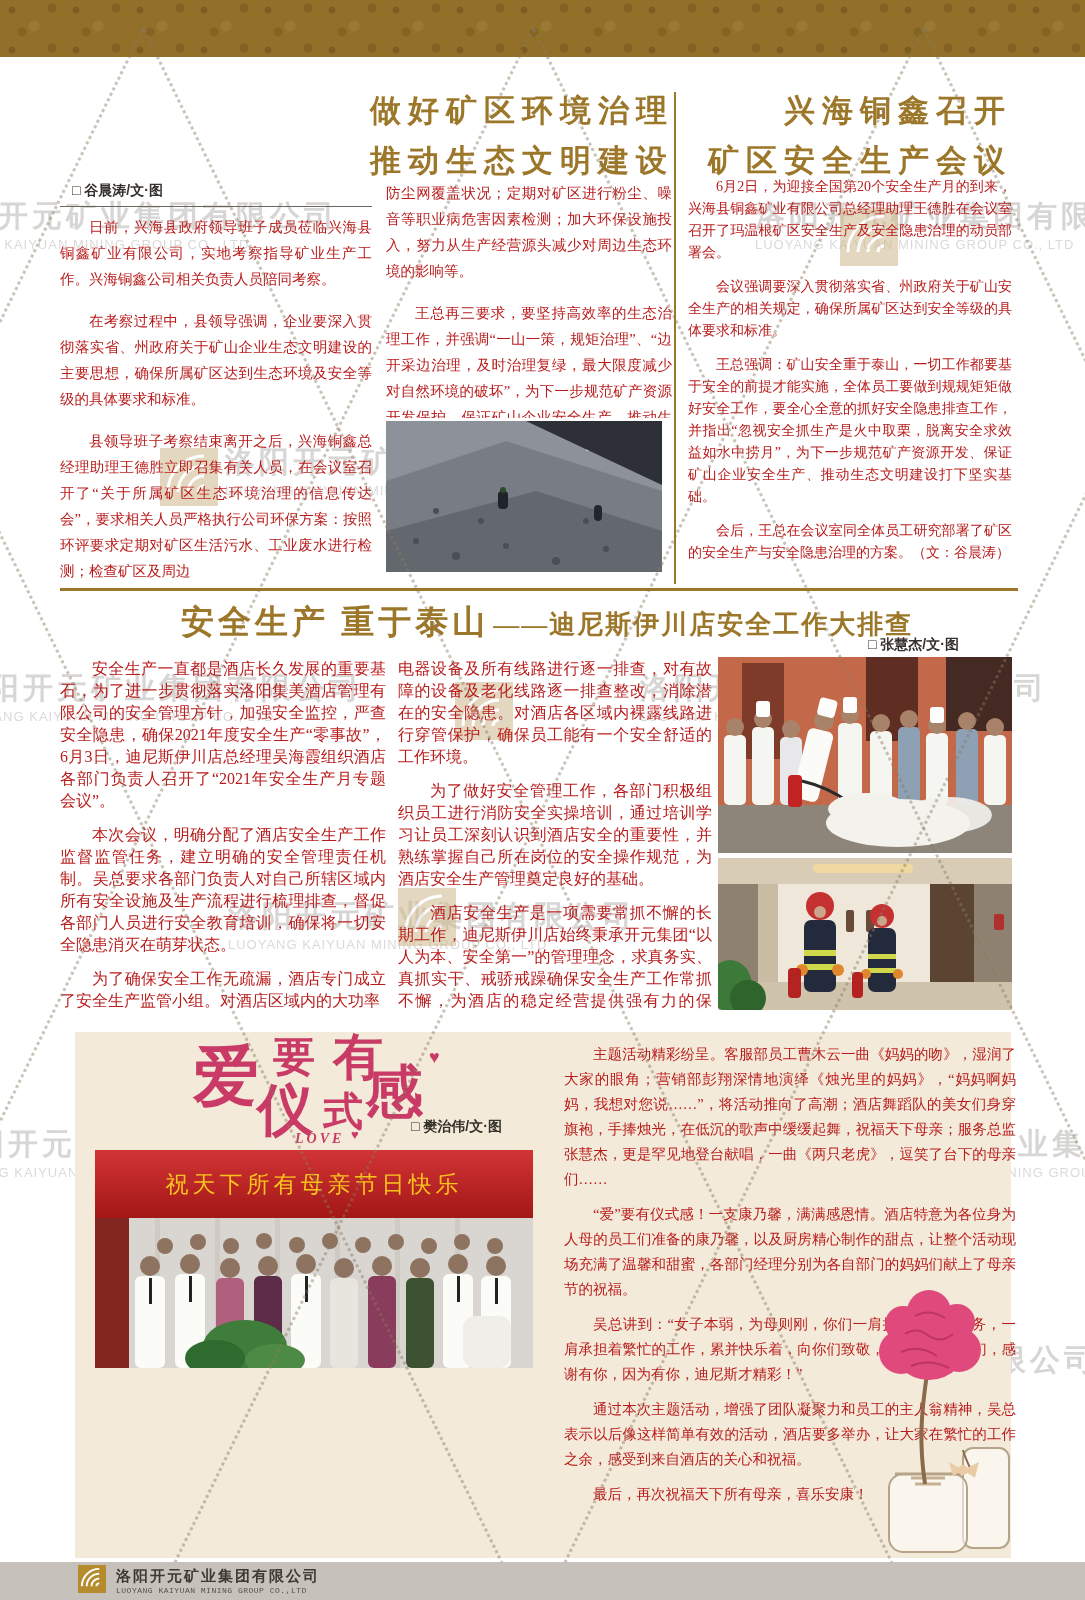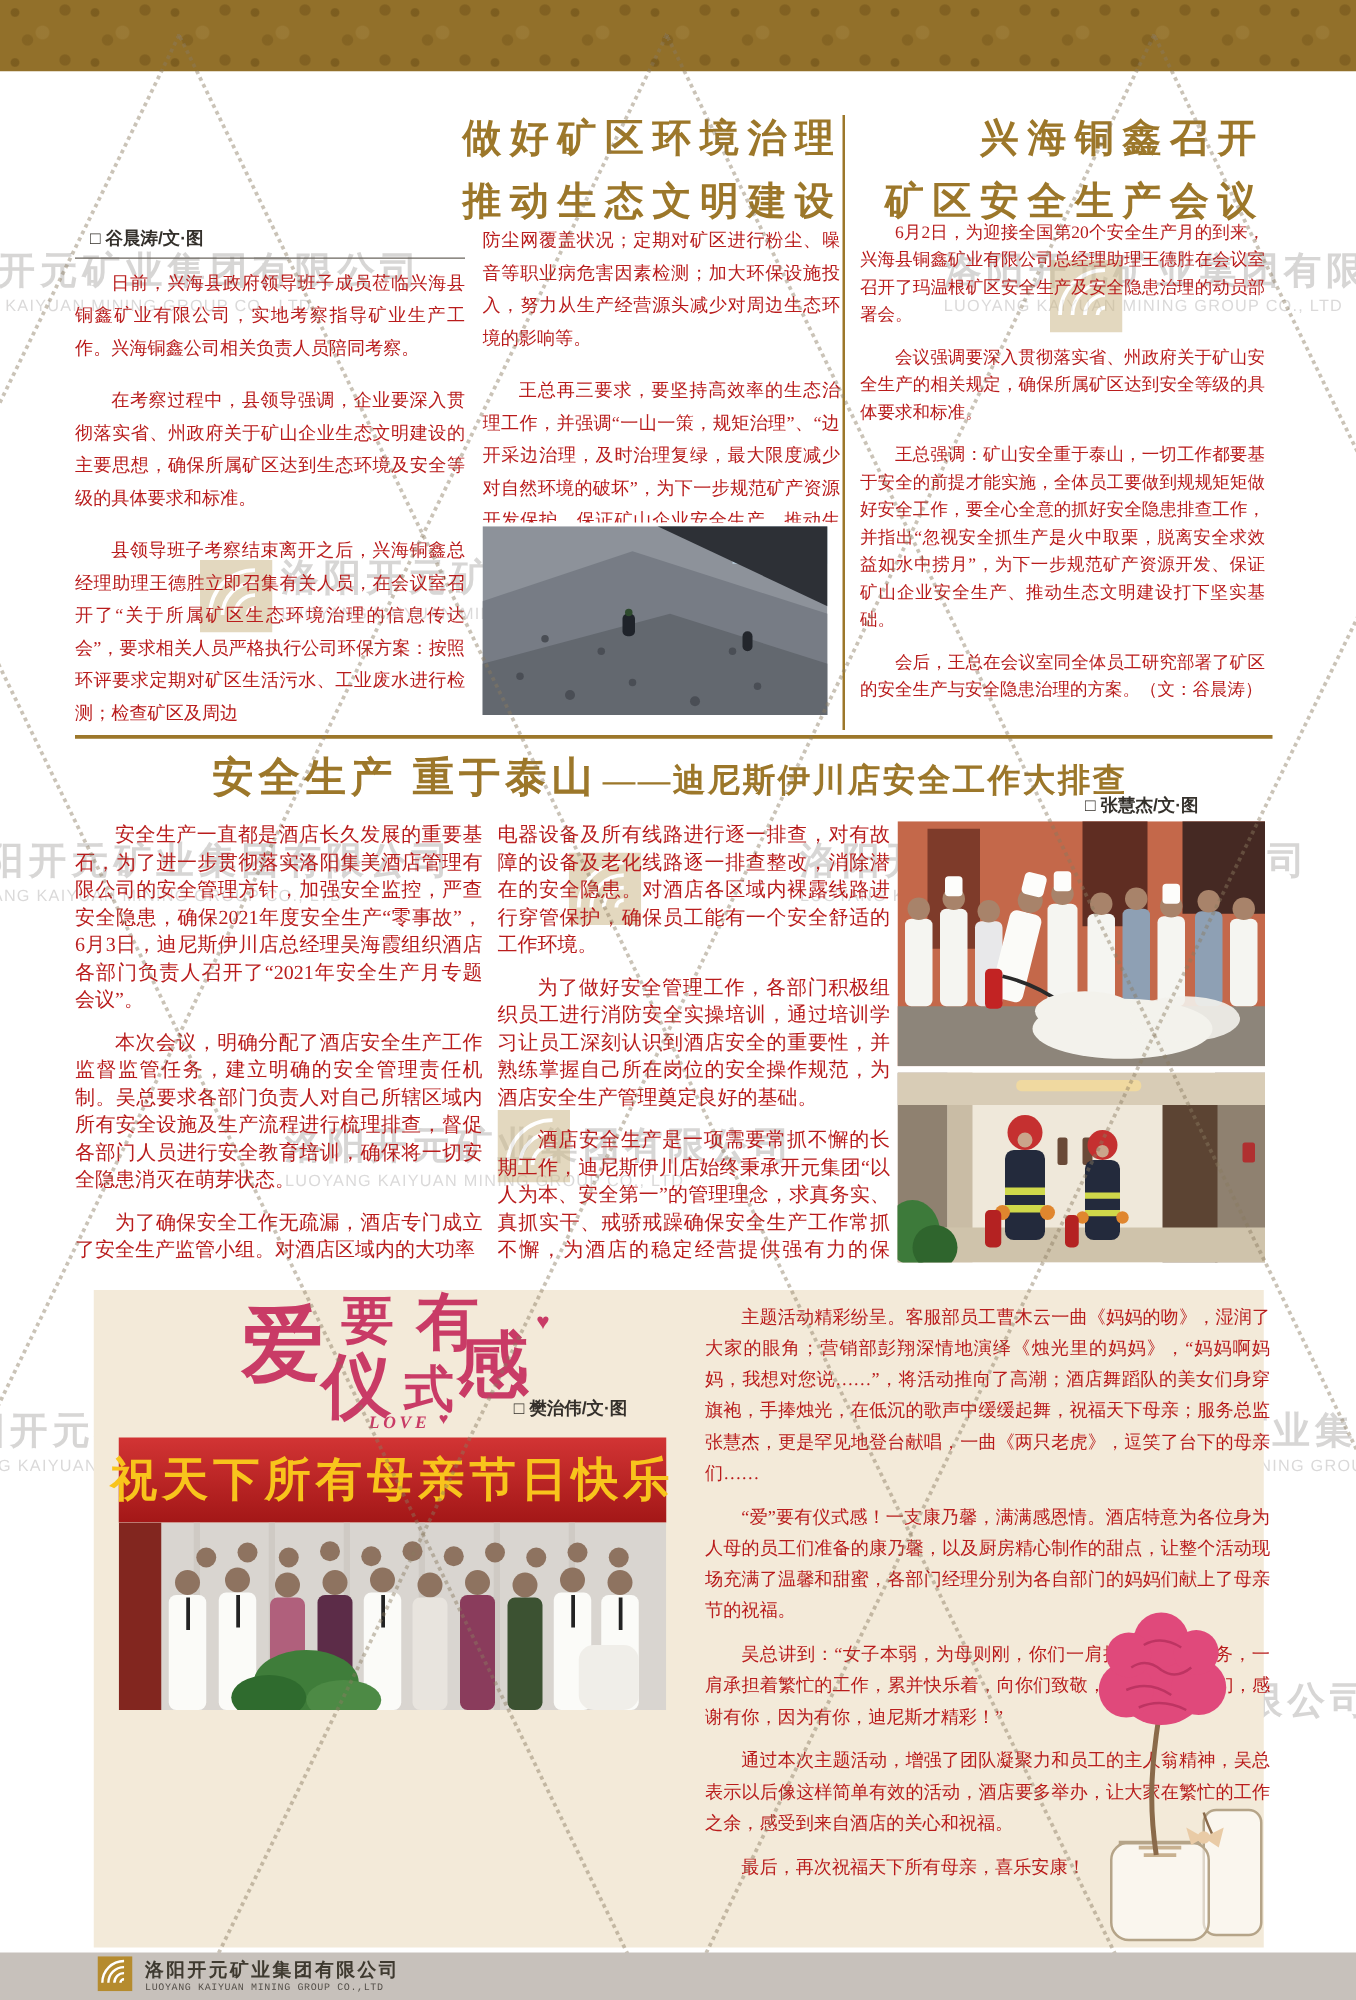--- a/index.html
+++ b/index.html
@@ -40,21 +40,21 @@
   .hrule{height:3px;background:#9c772a;}
   .underline{height:1px;background:#6b655e;}
   
   .panel{left:75px;top:1032px;width:936px;height:526px;background:#f3ead9;}
   
   .love{color:#c93b66;font-weight:bold;}
   .love span{position:absolute;line-height:1;}
   
   .banner{height:68px;background:linear-gradient(#d23434,#a31717);display:flex;
           align-items:center;justify-content:center;}
-  .banner-text{color:#f8c41c;font-weight:bold;font-size:37px;letter-spacing:4px;white-space:nowrap;}
+  .banner-text{color:#f8c41c;font-weight:normal;font-size:23px;letter-spacing:4px;white-space:nowrap;}
   
   .footer{left:0;top:1562px;width:1085px;height:38px;background:#c7c1bb;display:flex;
           align-items:center;padding-left:78px;box-sizing:border-box;}
   .f-cn{font-size:15px;font-weight:bold;color:#3f3a30;letter-spacing:2px;}
   .f-en{font-size:8px;color:#55504a;letter-spacing:.5px;font-family:Liberation Mono, monospace;}
 </style>
 </head>
 <body>
 
 <div class="page">
@@ -214,21 +214,21 @@
   </div>
   <div class="abs txtbox tight" style="left:688px;top:176px;width:324px;height:410px">
     <p class="para">6月2日，为迎接全国第20个安全生产月的到来，兴海县铜鑫矿业有限公司总经理助理王德胜在会议室召开了玛温根矿区安全生产及安全隐患治理的动员部署会。</p>
     <p class="para">会议强调要深入贯彻落实省、州政府关于矿山安全生产的相关规定，确保所属矿区达到安全等级的具体要求和标准。</p>
     <p class="para">王总强调：矿山安全重于泰山，一切工作都要基于安全的前提才能实施，全体员工要做到规规矩矩做好安全工作，要全心全意的抓好安全隐患排查工作，并指出“忽视安全抓生产是火中取栗，脱离安全求效益如水中捞月”，为下一步规范矿产资源开发、保证矿山企业安全生产、推动生态文明建设打下坚实基础。</p>
     <p class="para">会后，王总在会议室同全体员工研究部署了矿区的安全生产与安全隐患治理的方案。（文：谷晨涛）</p>
   </div>
 
   <div class="abs hrule" style="left:60px;top:588px;width:958px"></div>
 
-  <div class="abs" style="left:57px;top:600px;width:958px;text-align:center">
+  <div class="abs" style="left:68px;top:600px;width:958px;text-align:center">
     <span class="mid-main">安全生产  重于泰山</span>
     <span class="mid-sub">——迪尼斯伊川店安全工作大排查</span>
   </div>
   <div class="abs byline" style="left:868px;top:636px">□ 张慧杰/文·图</div>
 
   <div class="abs txtbox mid" style="left:60px;top:658px;width:326px;height:354px">
     <p class="para">安全生产一直都是酒店长久发展的重要基石，为了进一步贯彻落实洛阳集美酒店管理有限公司的安全管理方针，加强安全监控，严查安全隐患，确保2021年度安全生产“零事故”，6月3日，迪尼斯伊川店总经理吴海霞组织酒店各部门负责人召开了“2021年安全生产月专题会议”。</p>
     <p class="para">本次会议，明确分配了酒店安全生产工作监督监管任务，建立明确的安全管理责任机制。吴总要求各部门负责人对自己所辖区域内所有安全设施及生产流程进行梳理排查，督促各部门人员进行安全教育培训，确保将一切安全隐患消灭在萌芽状态。</p>
     <p class="para">为了确保安全工作无疏漏，酒店专门成立了安全生产监管小组。对酒店区域内的大功率</p>
   </div>

